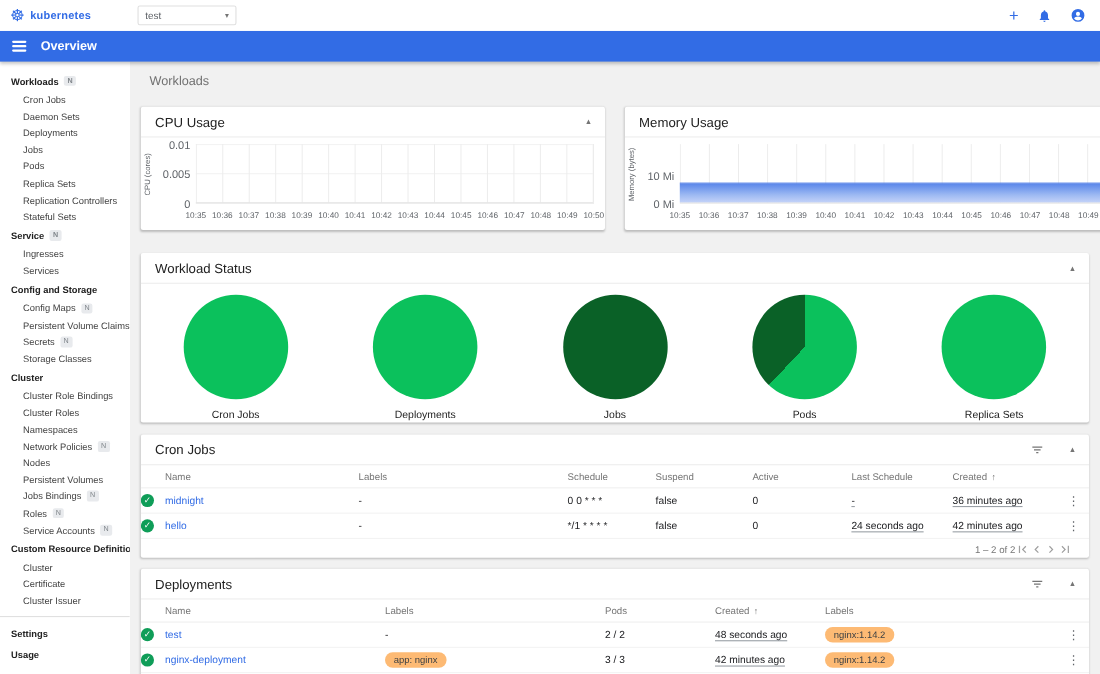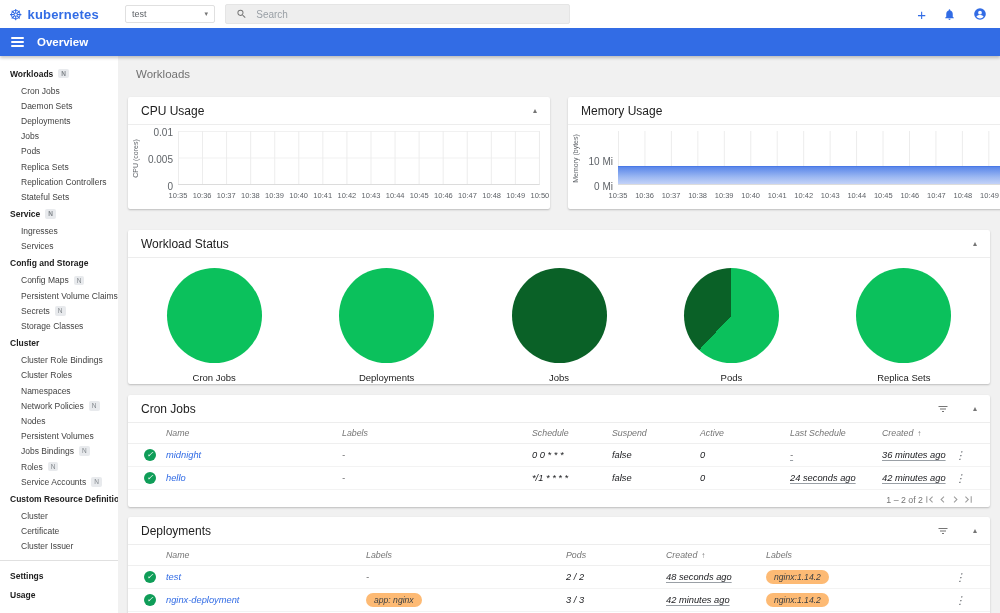--- a/index.html
+++ b/index.html
@@ -4,21 +4,21 @@
 <style>
   * { margin:0; padding:0; box-sizing:border-box; }
   html,body { width:1000px; height:613px; overflow:hidden; background:#fff;
               font-family:"Liberation Sans", sans-serif; }
 
   
   .topbar { position:absolute; left:0; top:0; width:1000px; height:28px; background:#fff;
             display:flex; align-items:center; z-index:30; }
   .logo { width:118px; display:flex; align-items:center; gap:5px; padding-left:9px; }
   .logo .mark { color:#326ce5; font-size:15px; line-height:1; }
-  .logo .brand { color:#326ce5; font-size:13px; font-weight:bold; letter-spacing:.2px; }
+  .logo .brand { color:#326ce5; font-size:10px; font-weight:bold; letter-spacing:.2px; }
   .ns-select { width:90px; height:18px; border:1px solid #e0e0e0; border-radius:2px;
                display:flex; align-items:center; justify-content:space-between;
                padding:0 6px; font-size:9px; color:#5f6368; margin-left:7px; cursor:pointer; }
   .ns-caret { font-size:7px; color:#757575; }
   .searchbox { margin-left:10px; width:345px; height:20px; background:#eee; border:1px solid #e5e5e5;
                border-radius:2px; display:flex; align-items:center; gap:9px; padding:0 10px; }
   .searchbox input { border:0; outline:none; background:transparent; font-size:10px; width:100%;
                      color:#202124; font-family:"Liberation Sans", sans-serif; }
   .searchbox input::placeholder { color:#9aa0a6; }
   .top-icons { margin-left:auto; display:flex; align-items:center; gap:17px; padding-right:13px; }
@@ -75,21 +75,21 @@
   .xtick { width:0; position:relative; }
   .xtick span { position:absolute; transform:translateX(-50%); font-size:7.5px; color:#5f6368; white-space:nowrap; }
 
   
   .pies-row { display:flex; height:126px; padding-top:10px; }
   .pie-slot { flex:1; display:flex; flex-direction:column; align-items:center; }
   .pie { width:95px; height:95px; border-radius:50%; }
   .pie-label { margin-top:9px; font-size:9.5px; color:#212121; }
 
   
-  .tgrid { display:grid; align-items:center; padding:0 16px;font-style:italic; }
+  .tgrid { display:grid; align-items:center; padding:0 0; }
   .grid-cron { grid-template-columns:22px 176px 190px 80px 88px 90px 92px 1fr 28px; }
   .grid-dep  { grid-template-columns:22px 200px 200px 100px 100px 1fr 28px; }
   .thead { height:21px; border-bottom:1px solid #efefef; font-size:8.8px; color:#757575; }
   .trow  { height:23px; border-bottom:1px solid #f3f3f3; font-size:9.3px; color:#202124; }
   .sort-arrow { font-size:8px; color:#757575; margin-left:4px; }
   .okdot { width:12px; height:12px; border-radius:50%; background:#0f9d58; color:#fff;
            font-size:8px; display:flex; align-items:center; justify-content:center; line-height:1; }
   .link { color:#326ce5; cursor:pointer; }
   .tip { text-decoration:underline; text-decoration-color:#9aa0a6; text-underline-offset:2px; cursor:default; }
   .chip { background:#fdba74; border-radius:9px; padding:2px 8px; font-size:8.6px; color:#3c4043;
@@ -103,26 +103,20 @@
 <body>
 
 <div class="topbar">
   <div class="logo">
     <span class="mark">☸</span>
     <span class="brand">kubernetes</span>
   </div>
   <div class="ns-select">
     <span>test</span>
     <span class="ns-caret">▾</span>
-  </div>
-  <div class="searchbox">
-    <svg width="12" height="12" viewBox="0 0 24 24">
-      <path fill="#757575" d="M15.5 14h-.79l-.28-.27A6.47 6.47 0 0 0 16 9.5 6.5 6.5 0 1 0 9.5 16c1.61 0 3.09-.59 4.23-1.57l.27.28v.79l5 4.99L20.49 19l-4.99-5zm-6 0A4.5 4.5 0 1 1 14 9.5 4.5 4.5 0 0 1 9.5 14z"></path>
-    </svg>
-    <input type="text" placeholder="Search" style="">
   </div>
   <div class="top-icons">
     <span class="plus">+</span>
     <svg width="13" height="13" viewBox="0 0 24 24" style="cursor:pointer">
       <path fill="#326ce5" d="M12 22c1.1 0 2-.9 2-2h-4c0 1.1.9 2 2 2zm6-6v-5c0-3.07-1.63-5.64-4.5-6.32V4c0-.83-.67-1.5-1.5-1.5s-1.5.67-1.5 1.5v.68C7.64 5.36 6 7.92 6 11v5l-2 2v1h16v-1l-2-2z"></path>
     </svg>
     <svg width="14" height="14" viewBox="0 0 24 24" style="cursor:pointer">
       <path fill="#326ce5" fill-rule="evenodd" d="M12 2a10 10 0 1 0 0 20 10 10 0 0 0 0-20zm0 4.5a3.2 3.2 0 1 1 0 6.4 3.2 3.2 0 0 1 0-6.4zm0 13.3a7.8 7.8 0 0 1-6.1-2.9c.13-2.03 4.07-3.15 6.1-3.15s5.97 1.12 6.1 3.15a7.8 7.8 0 0 1-6.1 2.9z"></path>
     </svg>
   </div>

